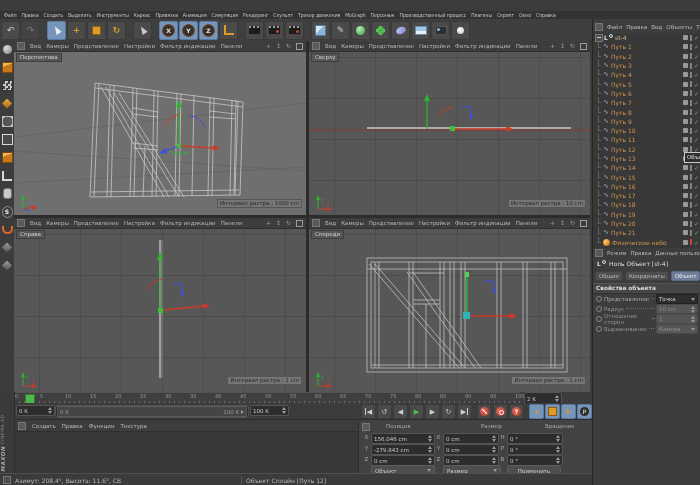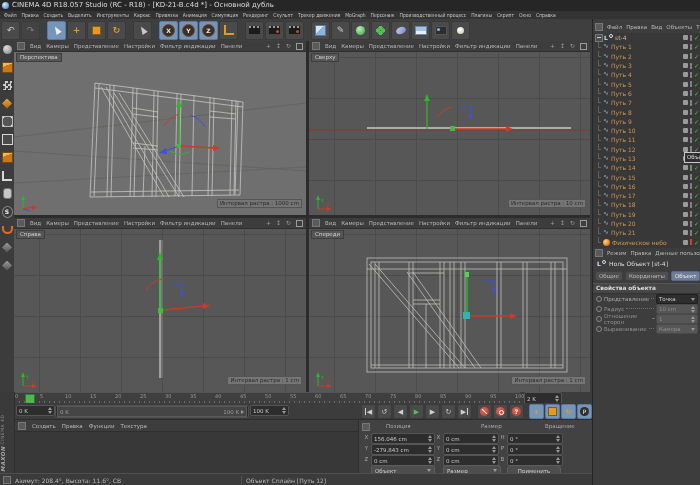--- a/index.html
+++ b/index.html
@@ -159,24 +159,20 @@
              display:flex;align-items:center;font-size:6px;color:#b8b8b8}
   .chk{width:6px;height:6px;background:#4e4e4e;border:1px solid #777;margin:0 4px 0 3px;flex:none}
   .sdiv{width:1px;height:8px;background:#555;margin:0 4px}
   .divider{background:#2c2c2c}
 </style>
 </head>
 <body>
 
 <div id="app">
 
-  <div class="abs titlebar">
-    <span class="abs appico"></span>
-    <span class="titletx">CINEMA 4D R18.057 Studio (RC - R18) - [KD-21-B.c4d *] - Основной дубль</span>
-  </div>
 
   <div class="abs menubar">
     <div class="squeeze">
         <span class="mitem">Файл</span>
         <span class="mitem">Правка</span>
         <span class="mitem">Создать</span>
         <span class="mitem">Выделить</span>
         <span class="mitem">Инструменты</span>
         <span class="mitem">Каркас</span>
         <span class="mitem">Привязка</span>

